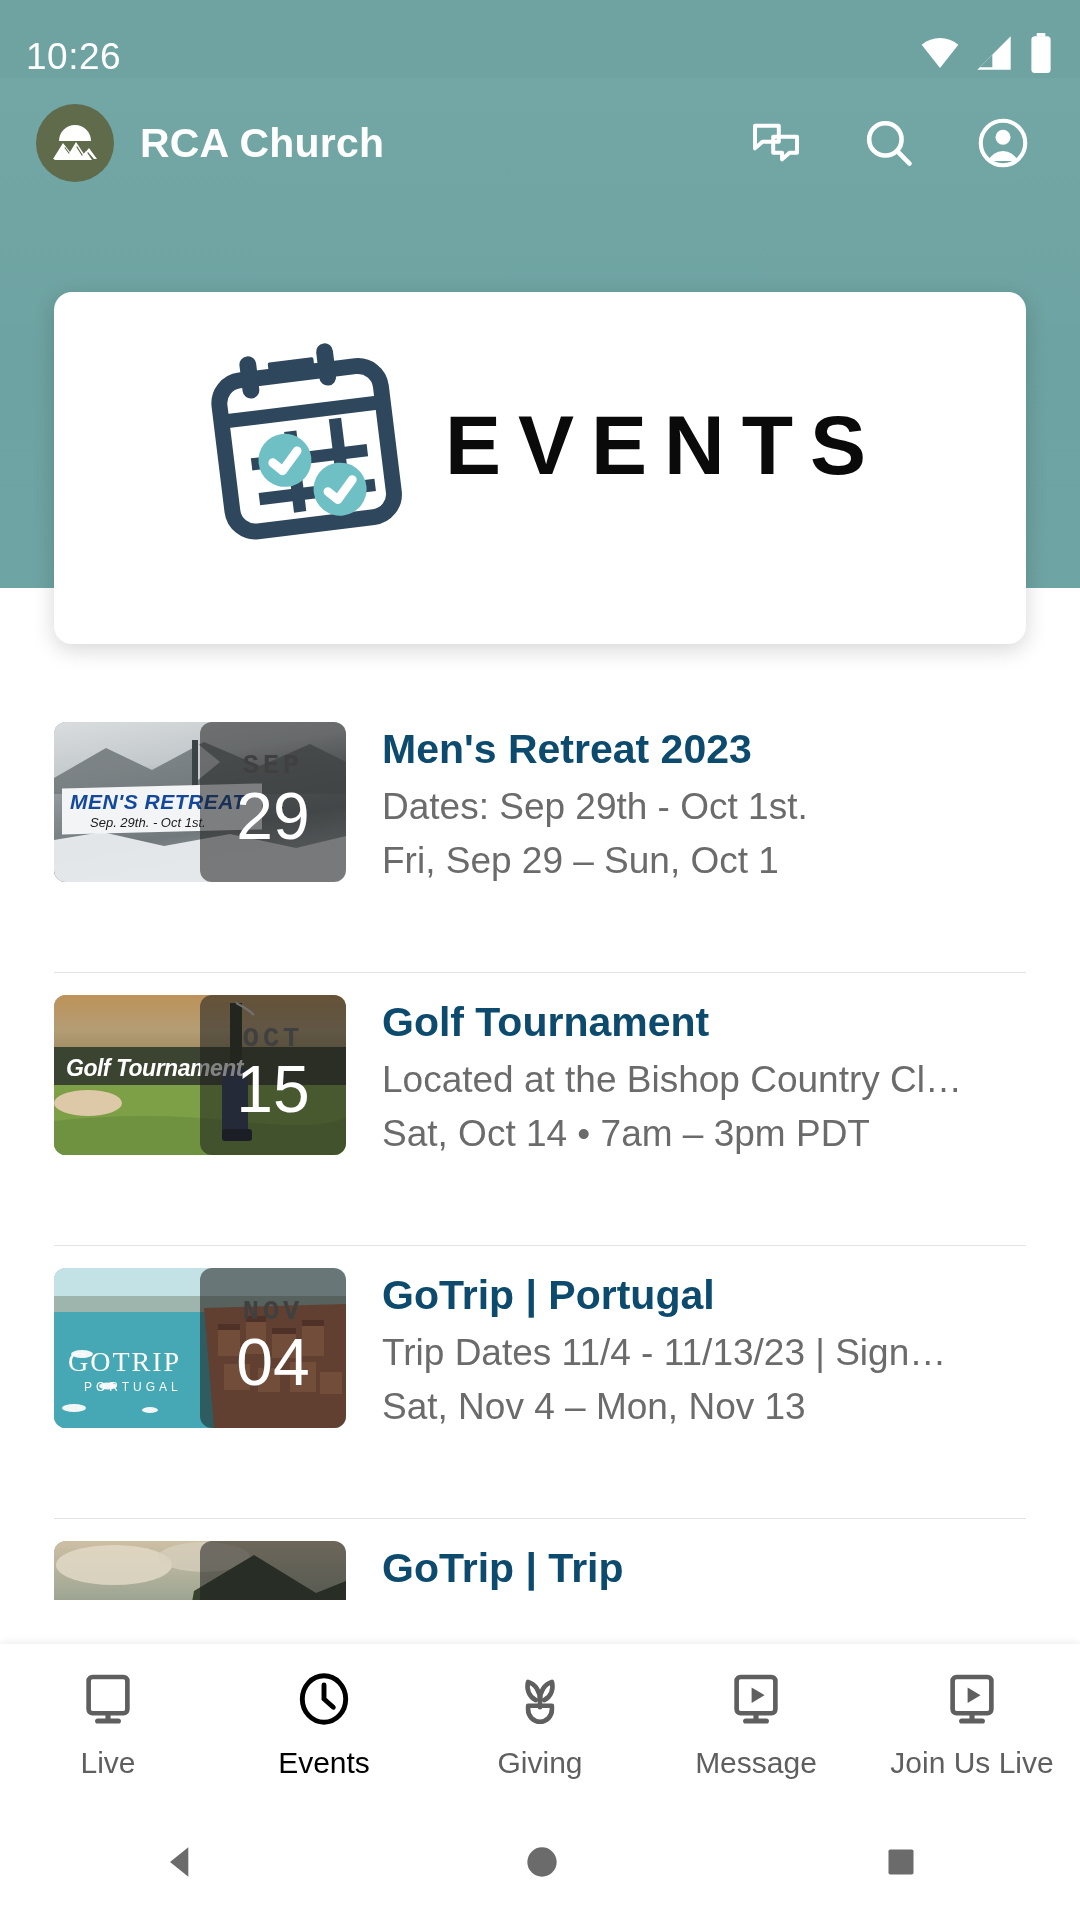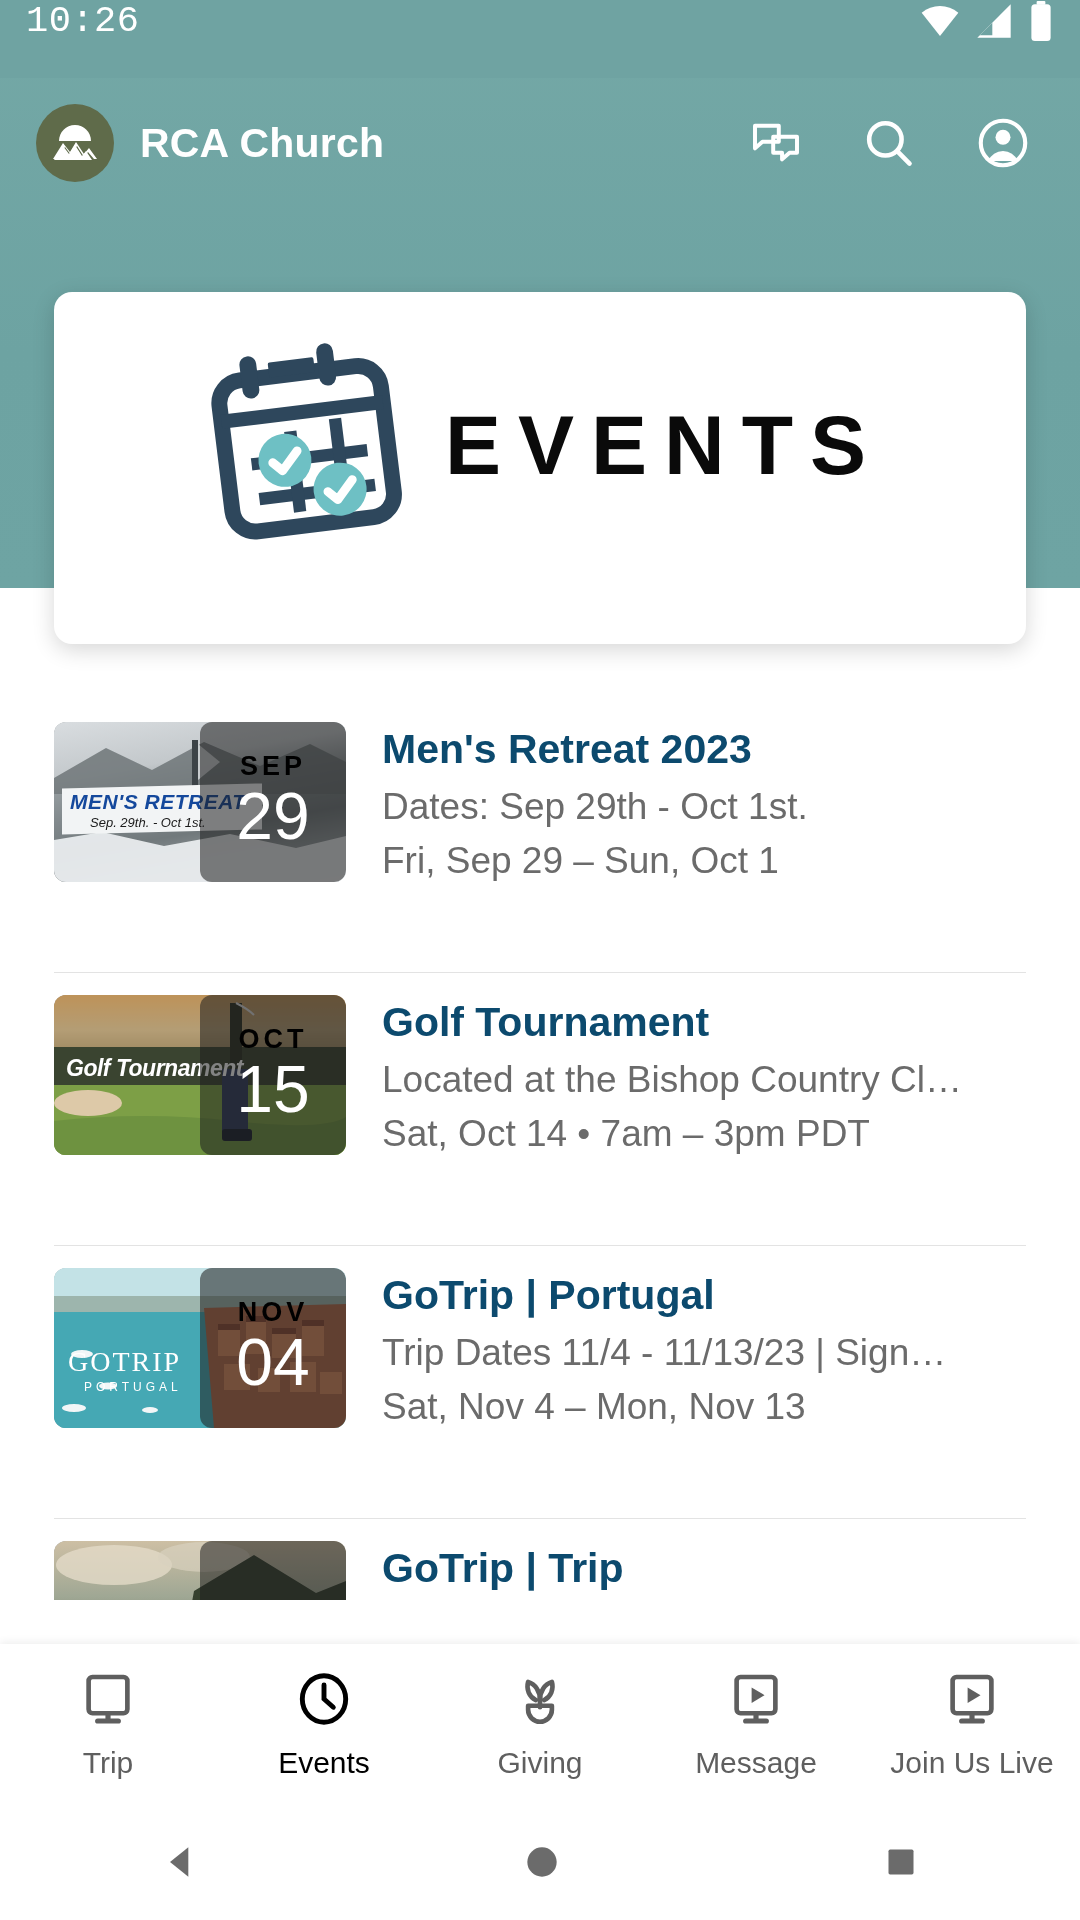--- a/index.html
+++ b/index.html
@@ -8,23 +8,22 @@
     font-family:"Liberation Sans", sans-serif;
     background:#ffffff;
     overflow:hidden;
   }
   #screen { position:relative; width:1080px; height:1920px; background:#fff; }
 
   
   .statusbar {
     position:absolute; top:0; left:0; width:1080px; height:78px;
     background:#6fa3a2;
-    display:flex; align-items:flex-start; justify-content:space-between;
+    display:flex; align-items:flex-end; justify-content:space-between;
     padding:0 26px;
-    font-family:Liberation Mono, monospace;
   }
   .status-time { color:#fff; font-size:37px; letter-spacing:0.5px; }
   .status-icons { display:flex; align-items:center; gap:14px; }
 
   
   .teal-header {
     position:absolute; top:0; left:0; width:1080px; height:588px;
     background:linear-gradient(180deg,#74a8a6 0%, #6da3a2 60%, #6ea4a3 100%);
     z-index:0;
   }
@@ -66,21 +65,21 @@
     overflow:hidden; flex:0 0 auto; background:#9aa0a3;
   }
   .thumb .photo { position:absolute; inset:0; }
   .date-chip {
     position:absolute; right:0; top:0; width:146px; height:160px;
     background:rgba(30,30,30,0.55);
     border-radius:12px;
     display:flex; flex-direction:column; align-items:center; justify-content:center;
     color:#fff;
   }
-  .date-chip .mon { font-size:27px; letter-spacing:4px; font-weight:bold; color:#000000; line-height:1; }
+  .date-chip .mon { font-size:27px; letter-spacing:4px; font-weight:bold; color:#404040; line-height:1;font-family:Liberation Mono, monospace; }
   .date-chip .day { font-size:66px; font-weight:400; line-height:1.05; margin-top:2px; }
   .ev-text { margin-left:36px; flex:1 1 auto; min-width:0; padding-top:2px; }
   .ev-title {
     font-size:41px; font-weight:bold; color:#0c4a6e; line-height:1.25;
     white-space:nowrap; overflow:hidden; text-overflow:ellipsis;
   }
   .ev-sub {
     font-size:37px; color:#6b6b6b; line-height:1.33; margin-top:7px;
     white-space:nowrap; overflow:hidden; text-overflow:ellipsis;
   }
@@ -327,21 +326,21 @@
   <div class="bottom-nav">
 
     <div class="nav-item">
       <span>
         <svg width="62" height="62" viewBox="0 0 24 24" fill="none" stroke="#5f5f5f" stroke-width="1.8" stroke-linejoin="round">
           <rect x="4.5" y="3.5" width="15" height="14" rx="1.5"></rect>
           <line x1="12" y1="17.5" x2="12" y2="20.3" stroke-width="2"></line>
           <line x1="8" y1="20.5" x2="16" y2="20.5" stroke-width="2" stroke-linecap="round"></line>
         </svg>
       </span>
-      <span class="nav-label">Trip</span>
+      <span class="nav-label">Live</span>
     </div>
 
     <div class="nav-item active">
       <span>
         <svg width="62" height="62" viewBox="0 0 24 24" fill="none" stroke="#000000" stroke-width="1.9" stroke-linecap="round">
           <ellipse cx="12" cy="12" rx="8.4" ry="9"></ellipse>
           <path d="M12 6.6V12l3.6 3.2"></path>
         </svg>
       </span>
       <span class="nav-label">Events</span>

